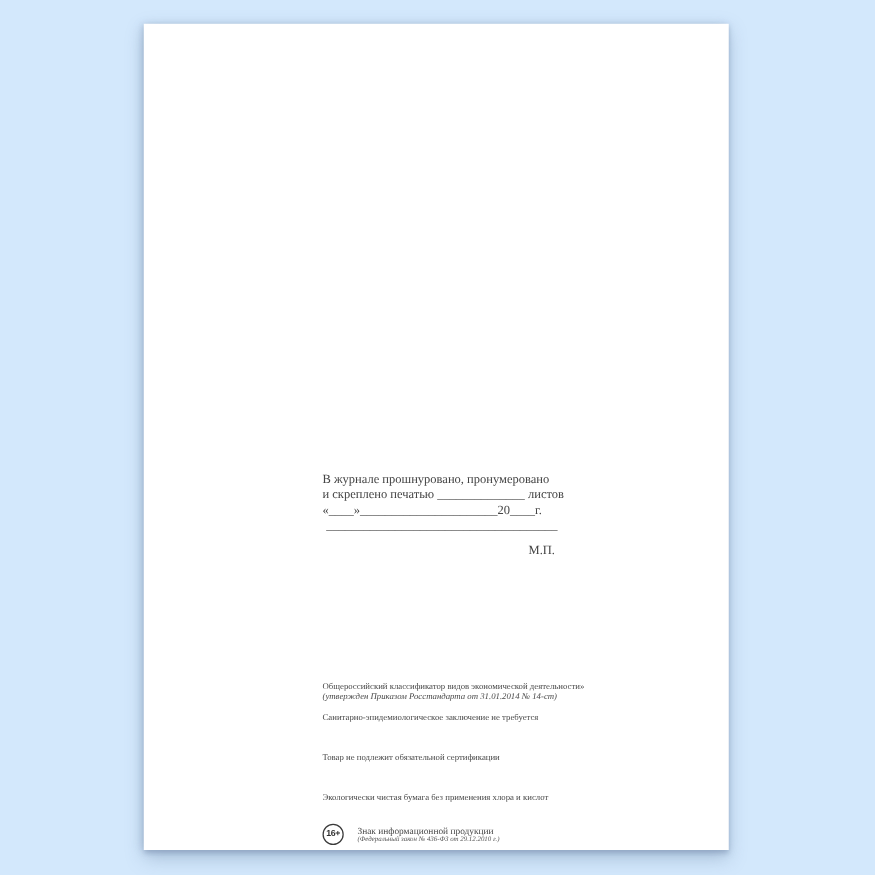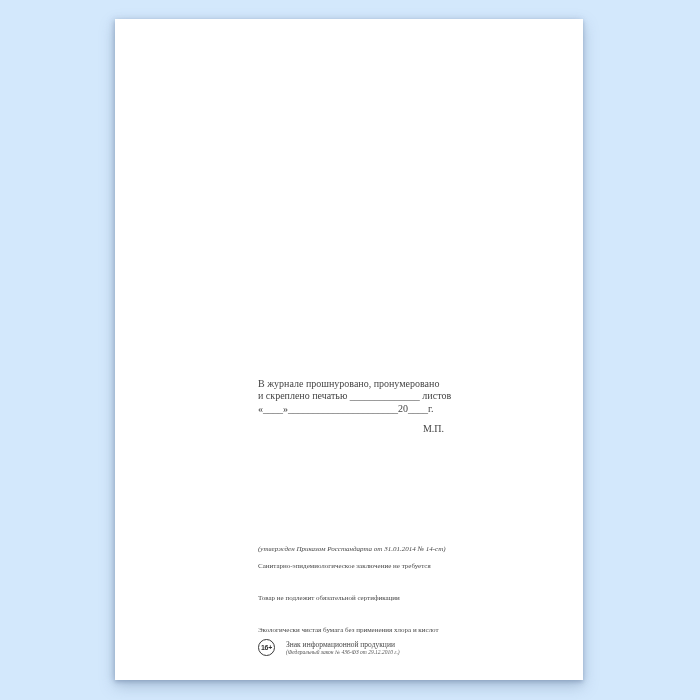--- a/index.html
+++ b/index.html
@@ -61,21 +61,21 @@
   .page-footer .italic {
     font-style: italic;
   }
   .footer-gap {
     margin-top: 9px;
   }
   .footer-gap-sm {
     margin-top: 24px;
   }
   .age-row {
-    margin-top: 4px;
+    margin-top: 16px;
     display: flex;
     align-items: flex-end;
   }
   .age-badge {
     width: 15px;
     height: 15px;
     border: 1.5px solid #3a3a3a;
     border-radius: 50%;
     display: flex;
     align-items: center;
@@ -105,25 +105,27 @@
 </head>
 <body>
 
 <div class="canvas">
   <div class="doc-page">
 
     <div class="binding-note">
       <div>В журнале прошнуровано, пронумеровано</div>
       <div>и скреплено печатью ______________ листов</div>
       <div>«____»______________________20____г.</div>
+      <div class="indent">_____________________________________</div>
       <div class="seal-line">М.П.</div>
     </div>
 
     <div class="page-footer">
       <div>
+        <div>Общероссийский классификатор видов экономической деятельности»</div>
         <div class="italic">(утвержден Приказом Росстандарта от 31.01.2014 № 14-ст)</div>
       </div>
       <div class="footer-gap">Санитарно-эпидемиологическое заключение не требуется</div>
       <div class="footer-gap-sm">Товар не подлежит обязательной сертификации</div>
       <div class="footer-gap-sm">Экологически чистая бумага без применения хлора и кислот</div>
       <div class="age-row">
         <div class="age-badge">16+</div>
         <div class="age-text">
           <div class="info-sign-title">Знак информационной продукции</div>
           <div class="info-sign-law">(Федеральный закон № 436-ФЗ от 29.12.2010 г.)</div>

